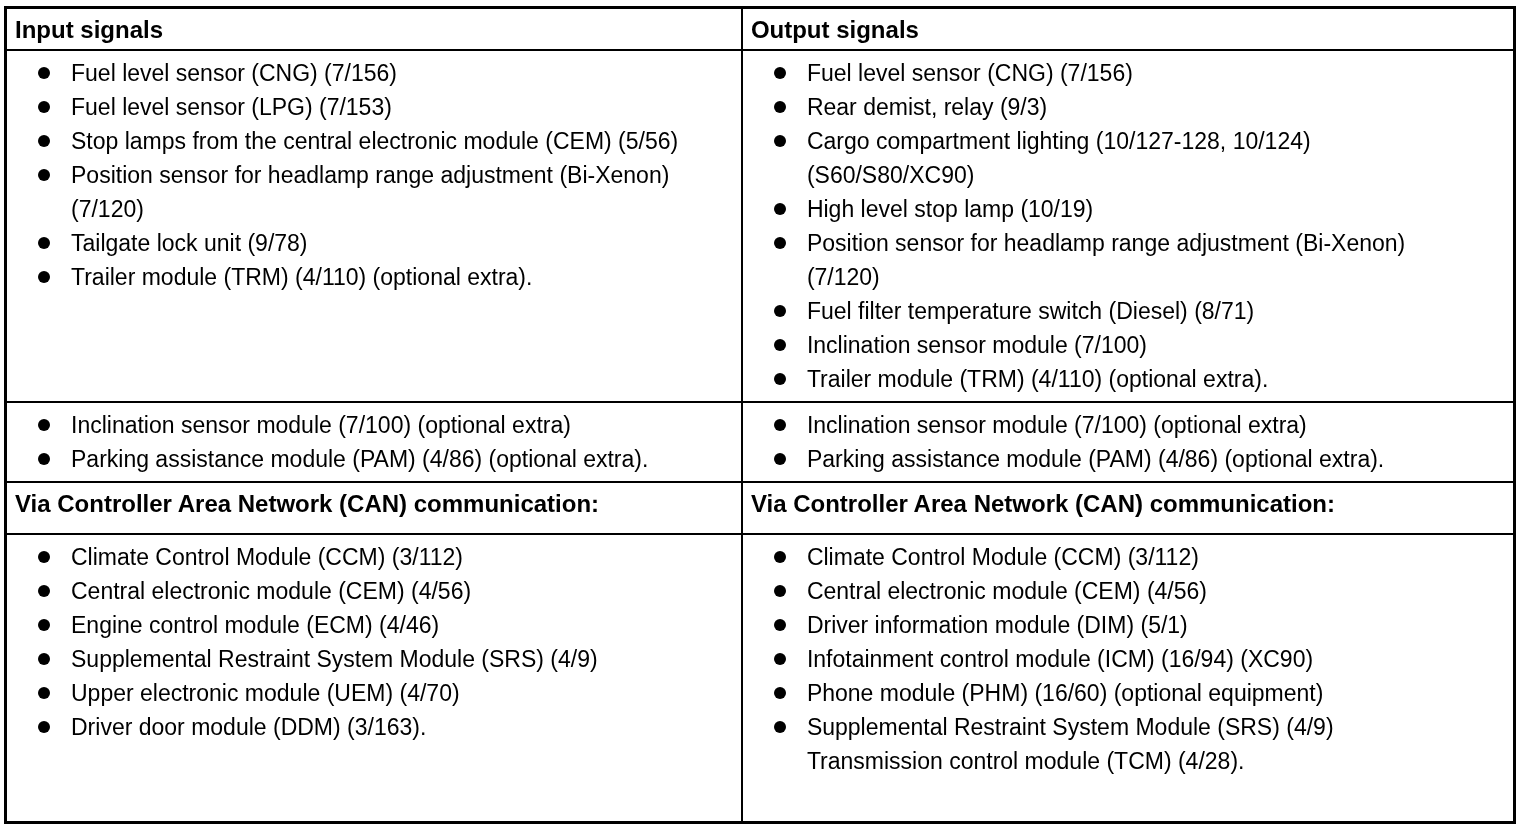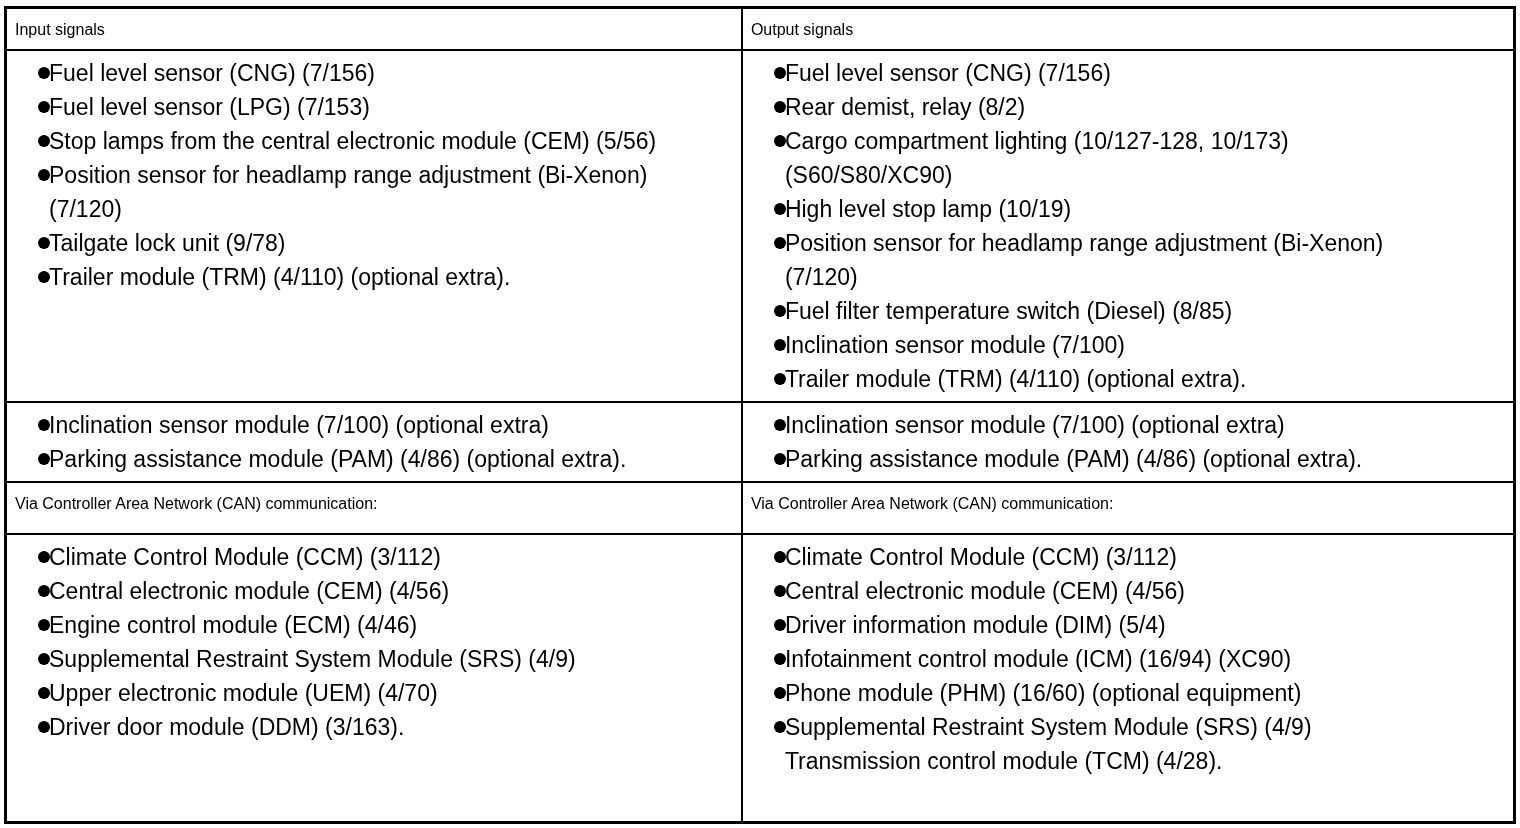--- a/index.html
+++ b/index.html
@@ -29,40 +29,40 @@
     border-width: 3px;
   }
   col.c-left  { width: 48.8%; }
   col.c-right { width: 51.2%; }
   th, td {
     padding: 0;
     vertical-align: top;
     text-align: left;
   }
   .cell-heading {
-    font-size: 16px;
-    font-weight: normal;
+    font-size: 24px;
+    font-weight: bold;
     line-height: 30px;
     padding: 6px 8px 4px 8px;
     white-space: nowrap;
     overflow: hidden;
   }
   tr.r-colheads   { height: 40px; }
   tr.r-title      { height: 40px; }
   tr.r-title-can  { height: 52px; }
   tr.r-items-dc   { height: 336px; }
   tr.r-items-ser  { height: 74px; margin-top: 19px; }
   ul.items {
     list-style: none;
     margin: 0;
     padding: 5px 10px 5px 0;
   }
   ul.items li {
     position: relative;
-    padding-left: 42px;
+    padding-left: 64px;
     font-size: 23px;
     line-height: 34px;
   }
   ul.items .li-text {
     white-space: pre-line;
   }
   ul.items .bullet {
     position: absolute;
     left: 31px;
     top: 11px;
@@ -95,27 +95,27 @@
             <li><span class="bullet"></span><span class="li-text">Stop lamps from the central electronic module (CEM) (5/56)</span></li>
             <li><span class="bullet"></span><span class="li-text">Position sensor for headlamp range adjustment (Bi-Xenon)
 (7/120)</span></li>
             <li><span class="bullet"></span><span class="li-text">Tailgate lock unit (9/78)</span></li>
             <li><span class="bullet"></span><span class="li-text">Trailer module (TRM) (4/110) (optional extra).</span></li>
           </ul>
       </td>
       <td>
         <ul class="items">
             <li><span class="bullet"></span><span class="li-text">Fuel level sensor (CNG) (7/156)</span></li>
-            <li><span class="bullet"></span><span class="li-text">Rear demist, relay (8/2)</span></li>
-            <li><span class="bullet"></span><span class="li-text">Cargo compartment lighting (10/127-128, 10/173)
+            <li><span class="bullet"></span><span class="li-text">Rear demist, relay (9/3)</span></li>
+            <li><span class="bullet"></span><span class="li-text">Cargo compartment lighting (10/127-128, 10/124)
 (S60/S80/XC90)</span></li>
             <li><span class="bullet"></span><span class="li-text">High level stop lamp (10/19)</span></li>
             <li><span class="bullet"></span><span class="li-text">Position sensor for headlamp range adjustment (Bi-Xenon)
 (7/120)</span></li>
-            <li><span class="bullet"></span><span class="li-text">Fuel filter temperature switch (Diesel) (8/85)</span></li>
+            <li><span class="bullet"></span><span class="li-text">Fuel filter temperature switch (Diesel) (8/71)</span></li>
             <li><span class="bullet"></span><span class="li-text">Inclination sensor module (7/100)</span></li>
             <li><span class="bullet"></span><span class="li-text">Trailer module (TRM) (4/110) (optional extra).</span></li>
           </ul>
       </td>
     </tr>
 
 
     <tr class="r-items-ser">
       <td>
         <ul class="items">
@@ -144,21 +144,21 @@
             <li><span class="bullet"></span><span class="li-text">Engine control module (ECM) (4/46)</span></li>
             <li><span class="bullet"></span><span class="li-text">Supplemental Restraint System Module (SRS) (4/9)</span></li>
             <li><span class="bullet"></span><span class="li-text">Upper electronic module (UEM) (4/70)</span></li>
             <li><span class="bullet"></span><span class="li-text">Driver door module (DDM) (3/163).</span></li>
           </ul>
       </td>
       <td>
         <ul class="items">
             <li><span class="bullet"></span><span class="li-text">Climate Control Module (CCM) (3/112)</span></li>
             <li><span class="bullet"></span><span class="li-text">Central electronic module (CEM) (4/56)</span></li>
-            <li><span class="bullet"></span><span class="li-text">Driver information module (DIM) (5/4)</span></li>
+            <li><span class="bullet"></span><span class="li-text">Driver information module (DIM) (5/1)</span></li>
             <li><span class="bullet"></span><span class="li-text">Infotainment control module (ICM) (16/94) (XC90)</span></li>
             <li><span class="bullet"></span><span class="li-text">Phone module (PHM) (16/60) (optional equipment)</span></li>
             <li><span class="bullet"></span><span class="li-text">Supplemental Restraint System Module (SRS) (4/9)</span></li>
             <li><span class="li-text">Transmission control module (TCM) (4/28).</span></li>
           </ul>
       </td>
     </tr>
   </tbody>
 </table>
 

